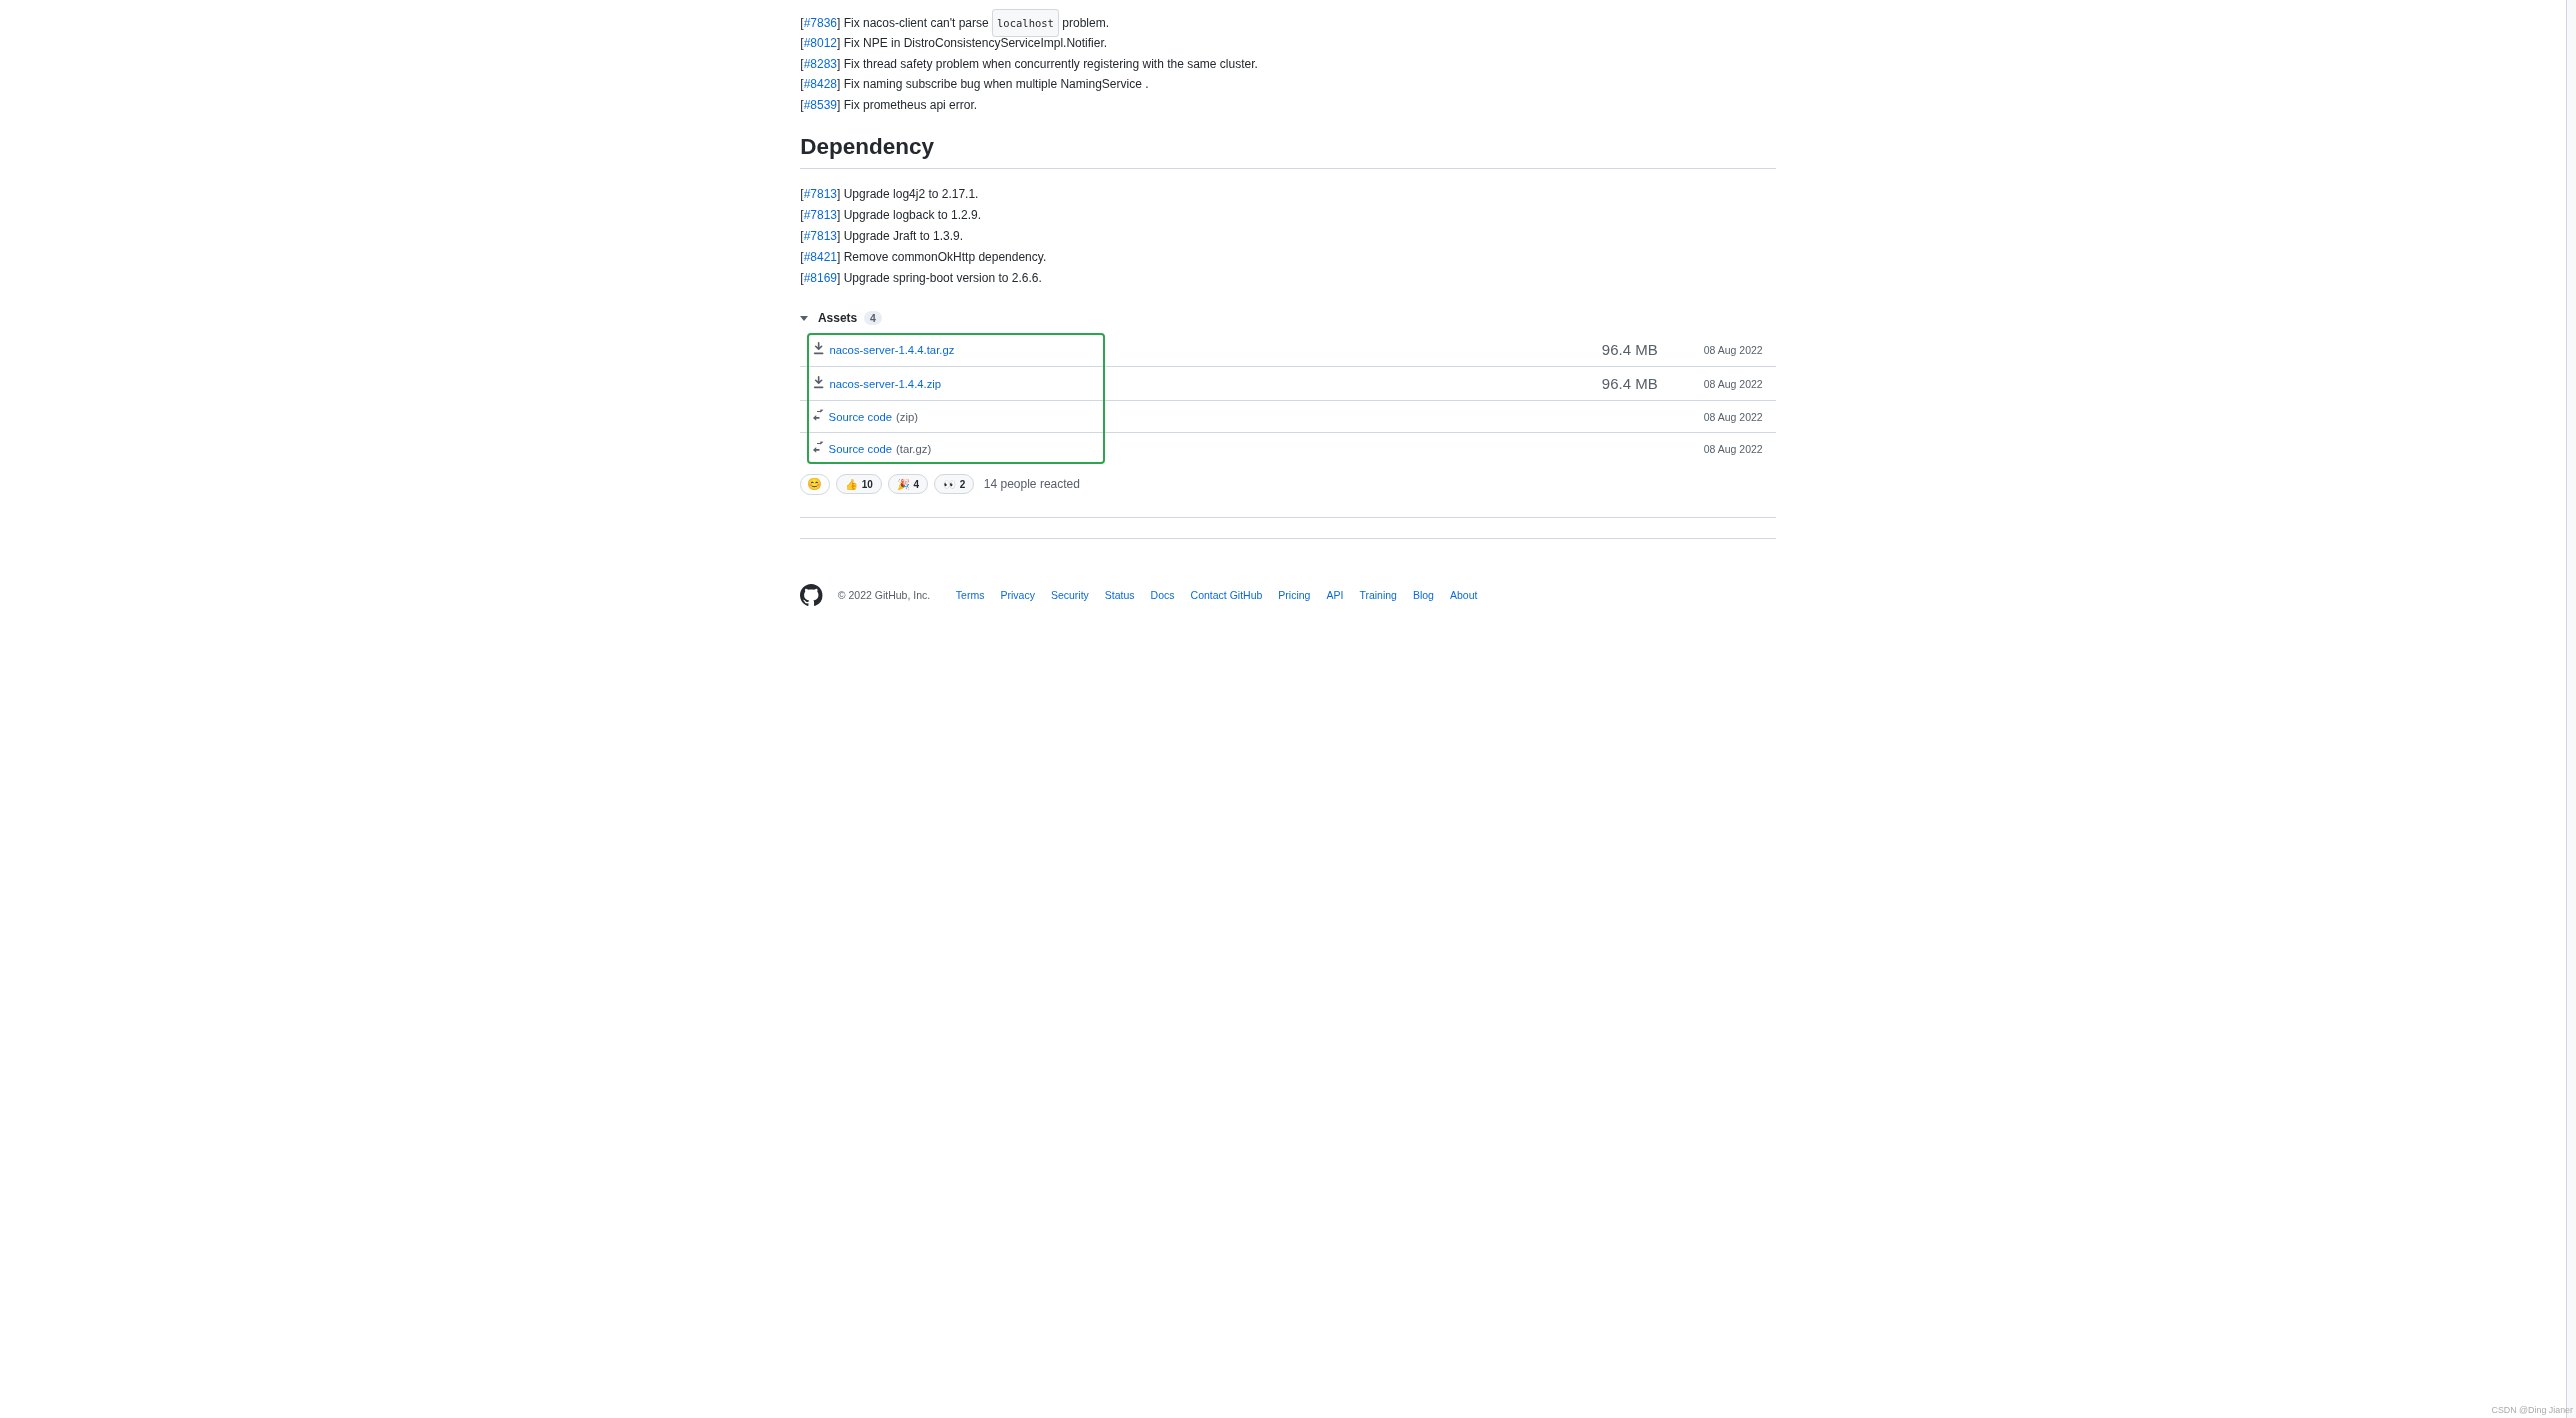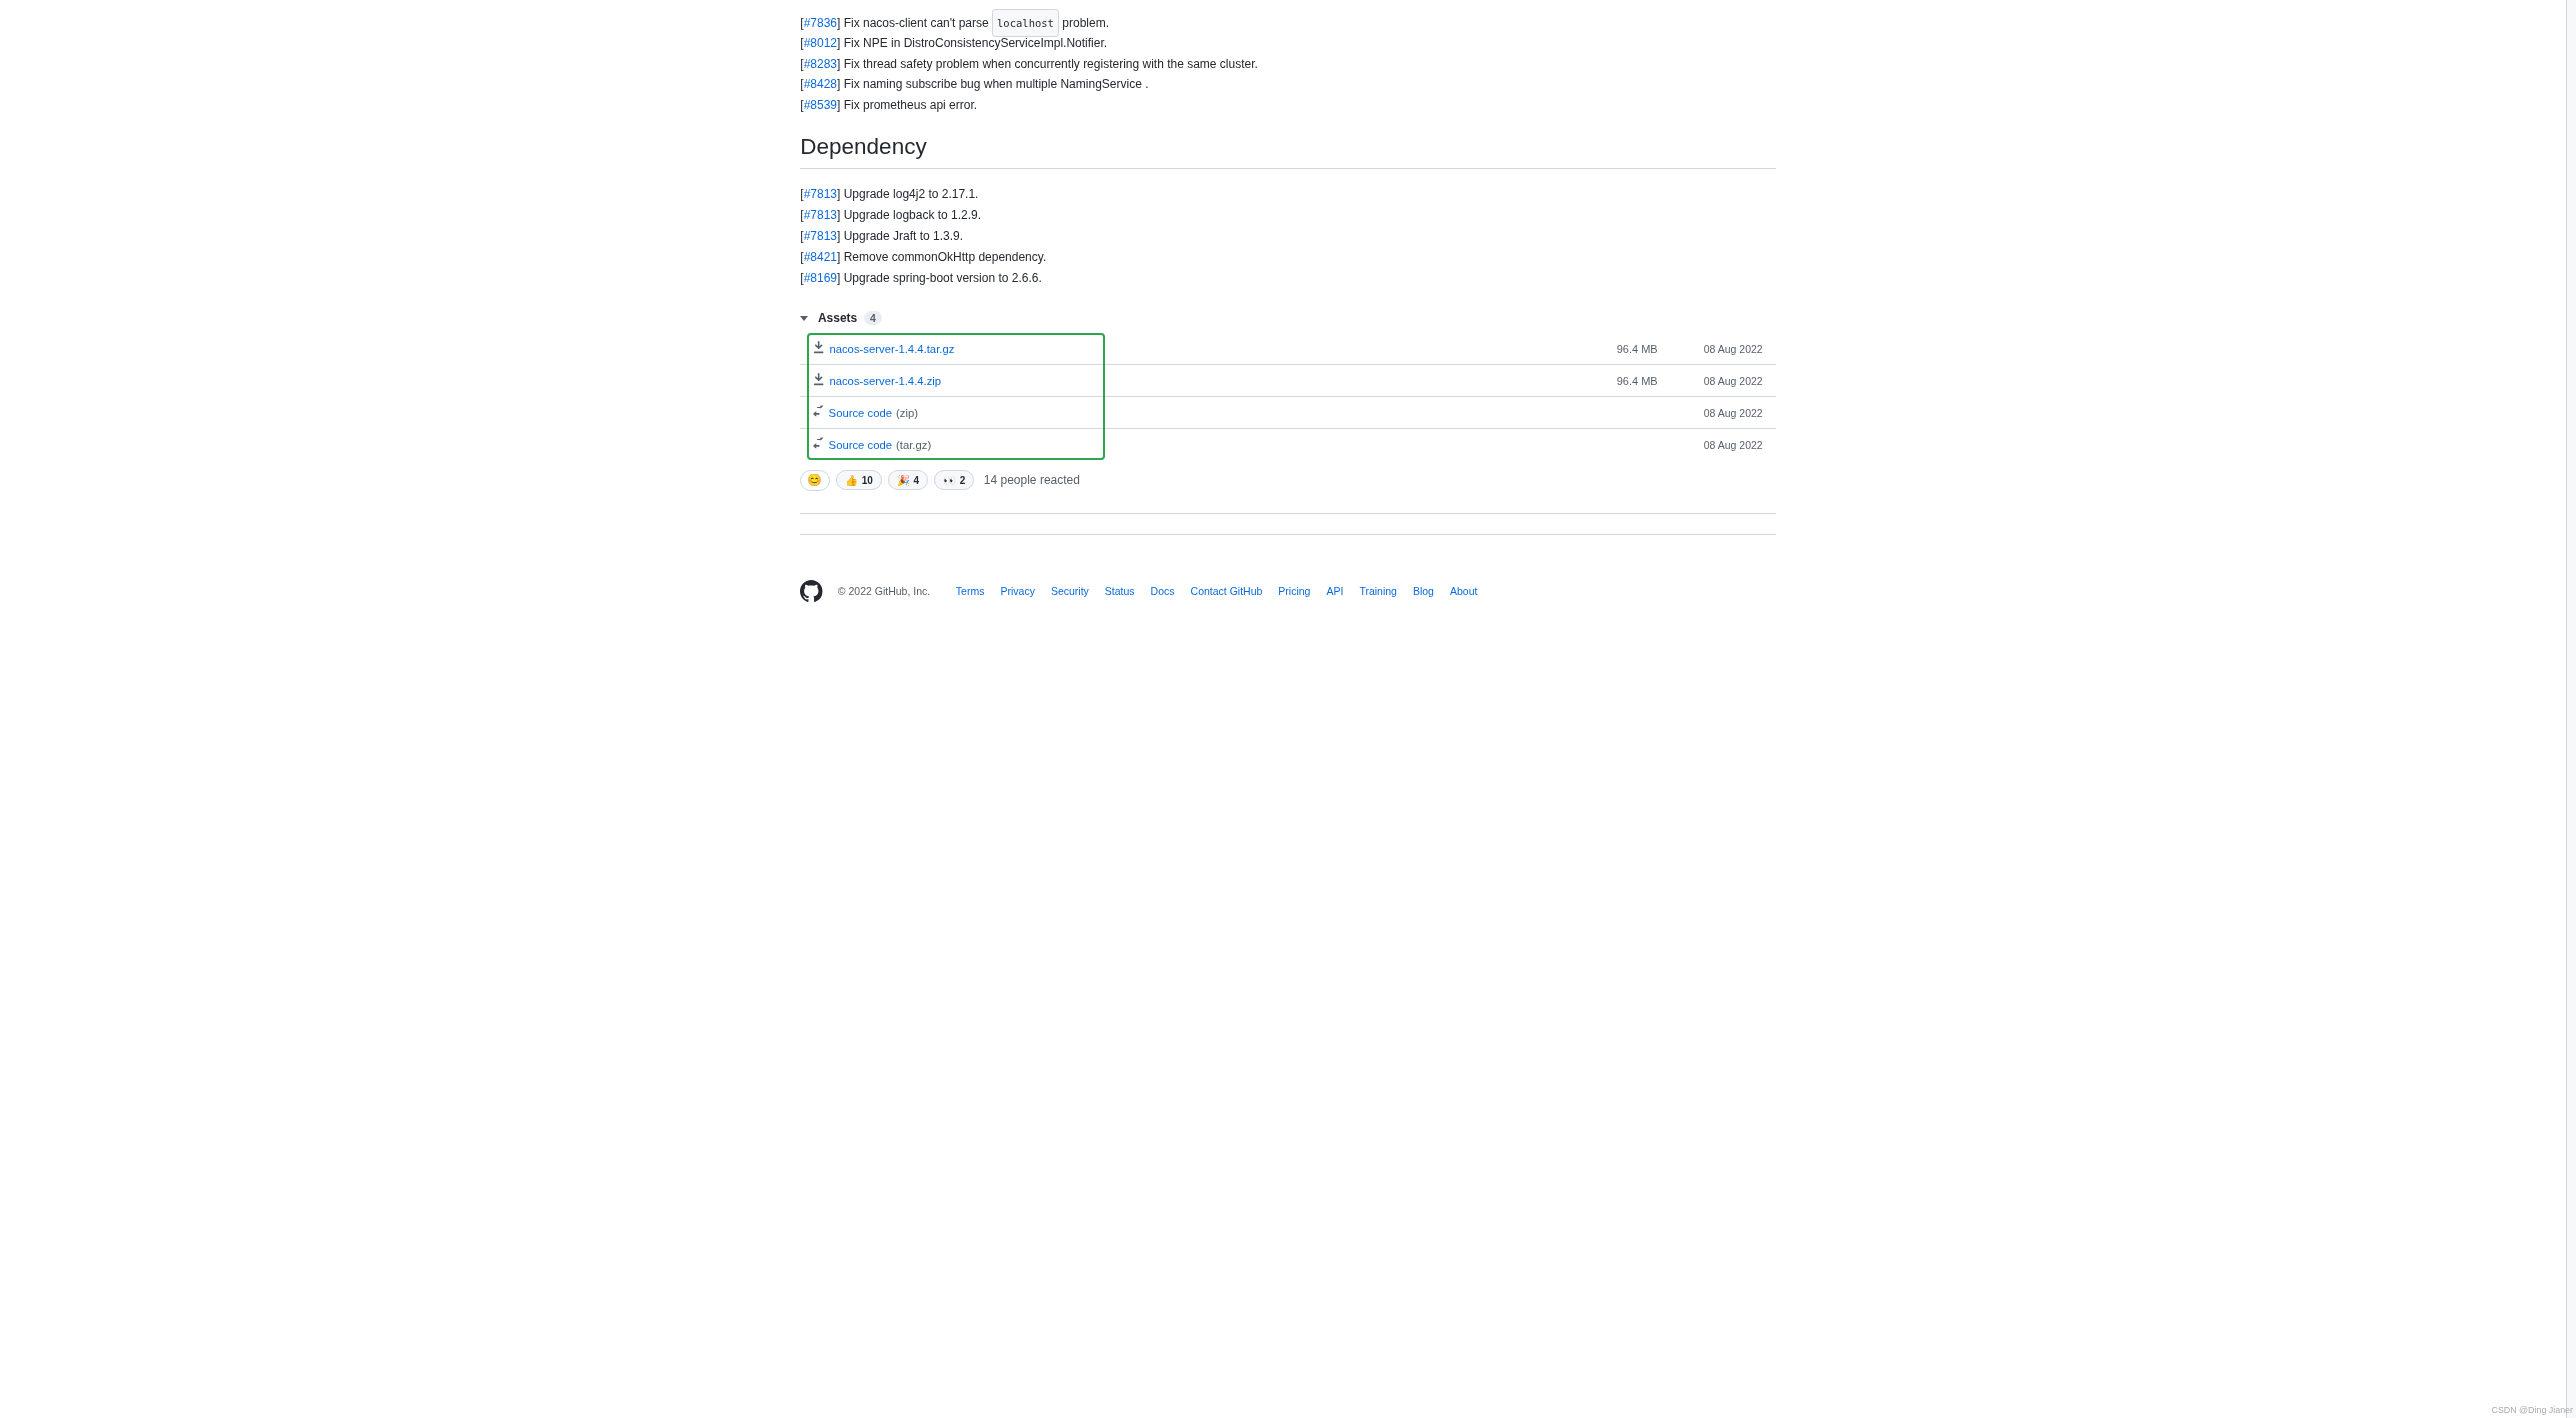--- a/index.html
+++ b/index.html
@@ -43,21 +43,21 @@
       background: #f6f8fa;
       border: 0.8px solid #d0d7de;
       border-radius: 3.2px;
       padding: 7px 4px;
       color: #24292f;
     }
 
     
     .dependency-heading {
       font-size: 22.5px;
-      font-weight: 400;
+      font-weight: 700;
       color: #24292f;
       border-bottom: 0.8px solid #d0d7de;
       padding-bottom: 8px;
       margin-bottom: 14.5px;
       margin-top: 8px;
     }
 
     .dep-list {
       list-style: none;
     }
@@ -136,21 +136,21 @@
       display: flex;
       align-items: center;
       gap: 4.8px;
     }
 
     .asset-size-portion {
       flex: 1;
       padding: 8px 13px;
       text-align: right;
       color: #57606a;
-      font-size: 11px;
+      font-size: 15px;
     }
 
     .asset-date-portion {
       width: 105px;
       flex-shrink: 0;
       padding: 8px 13px;
       text-align: right;
       color: #57606a;
       font-size: 10.5px;
     }

